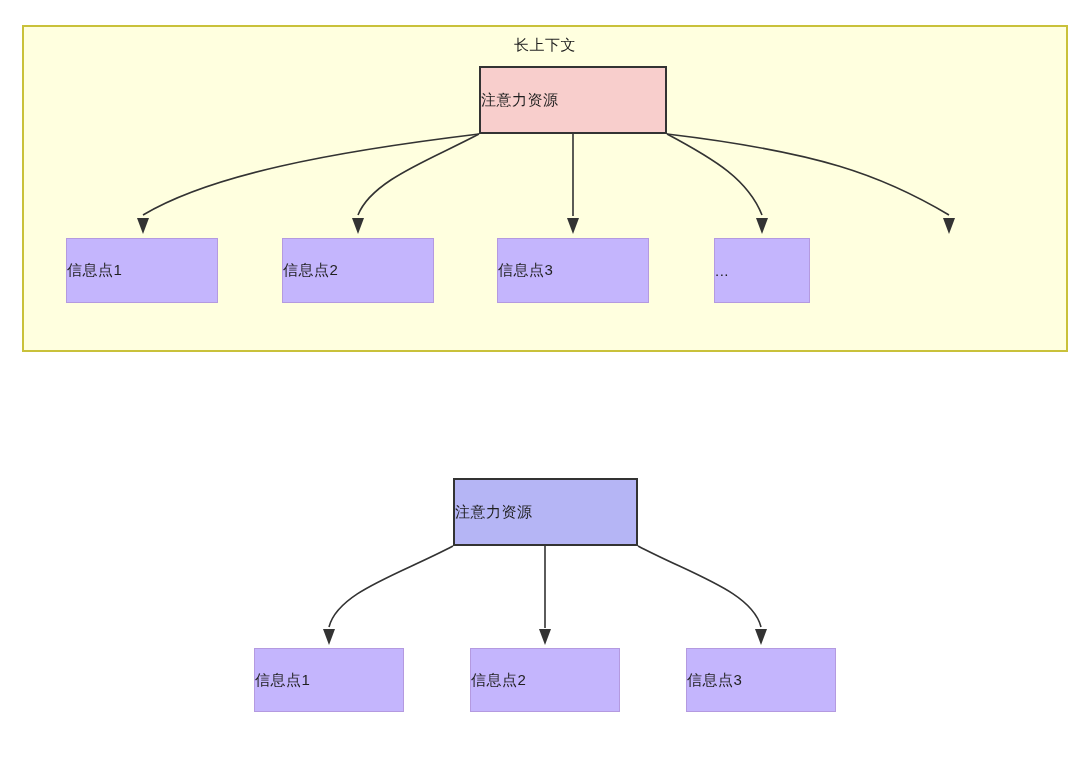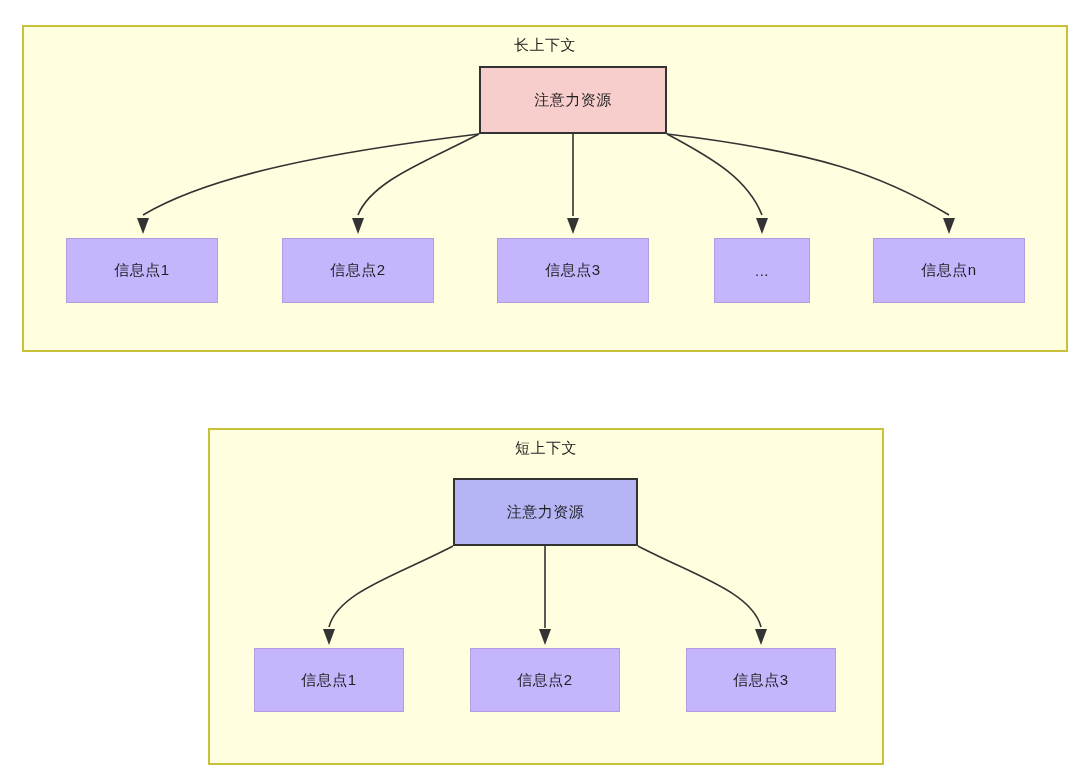--- a/index.html
+++ b/index.html
@@ -56,21 +56,20 @@
     line-height: 20px;
     white-space: nowrap;
   }
 
   
   .node {
     position: absolute;
     box-sizing: border-box;
     display: flex;
     align-items: center;
-    justify-content: center;
     font-size: 15px;
     color: #1f1f1f;
     letter-spacing: 0.5px;
     white-space: nowrap;
   }
 
   .node-attention-pink {
     background: #f8cecc;
     border: 2px solid #333333;
   }
@@ -164,27 +163,21 @@
   </div>
   <div class="node node-info" id="node-long-info-2">
     <span>信息点2</span>
   </div>
   <div class="node node-info" id="node-long-info-3">
     <span>信息点3</span>
   </div>
   <div class="node node-info" id="node-long-info-4">
     <span>...</span>
   </div>
-  <div class="node node-info" id="node-long-info-5">
-    <span>信息点n</span>
-  </div>
-
-  <div class="group" id="group-short">
-    <div class="group-title">短上下文</div>
-  </div>
+
 
   <svg class="edges" id="edges-short" viewBox="0 0 1080 774">
     <path class="edge-path" d="M 453,546 C 398,575 338,592 329,627"></path>
     <polygon class="edge-head" points="329,645 323,629 335,629"></polygon>
 
     <path class="edge-path" d="M 545,546 L 545,628"></path>
     <polygon class="edge-head" points="545,645 539,629 551,629"></polygon>
 
     <path class="edge-path" d="M 638,546 C 693,575 752,592 761,627"></path>
     <polygon class="edge-head" points="761,645 755,629 767,629"></polygon>

